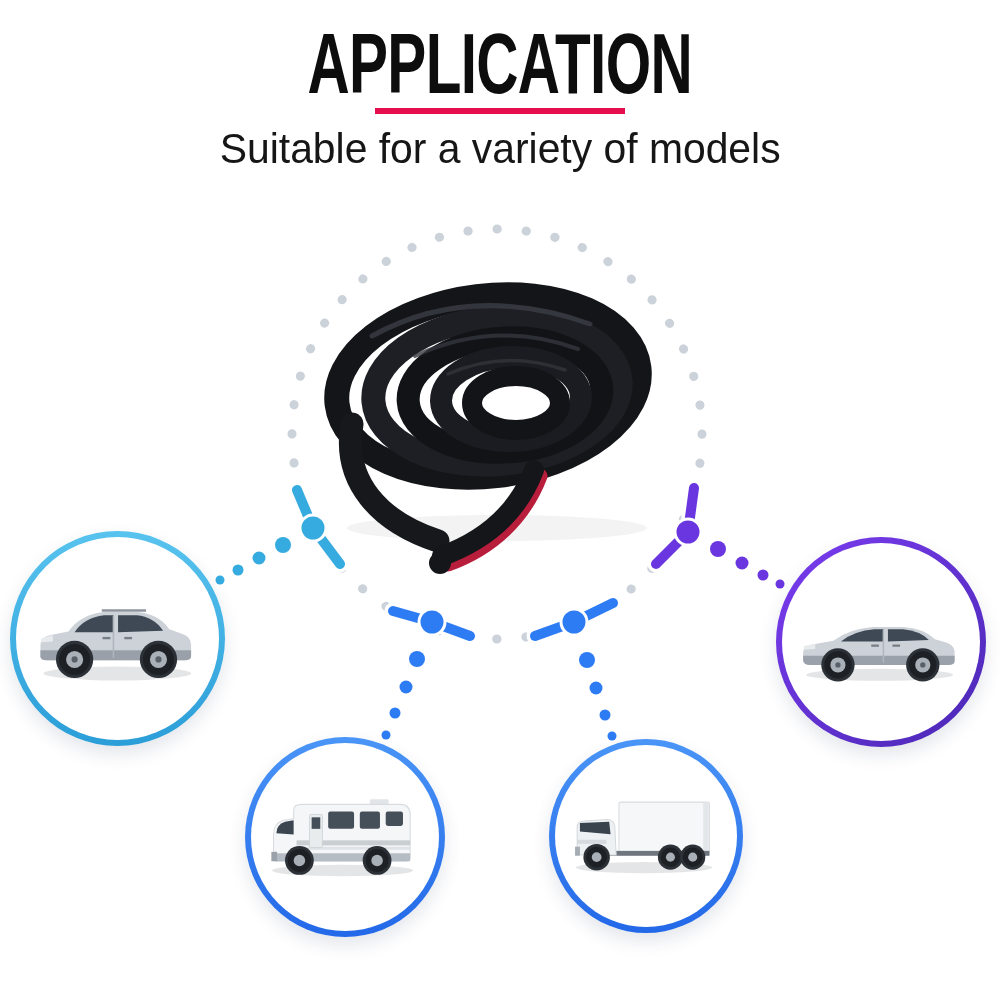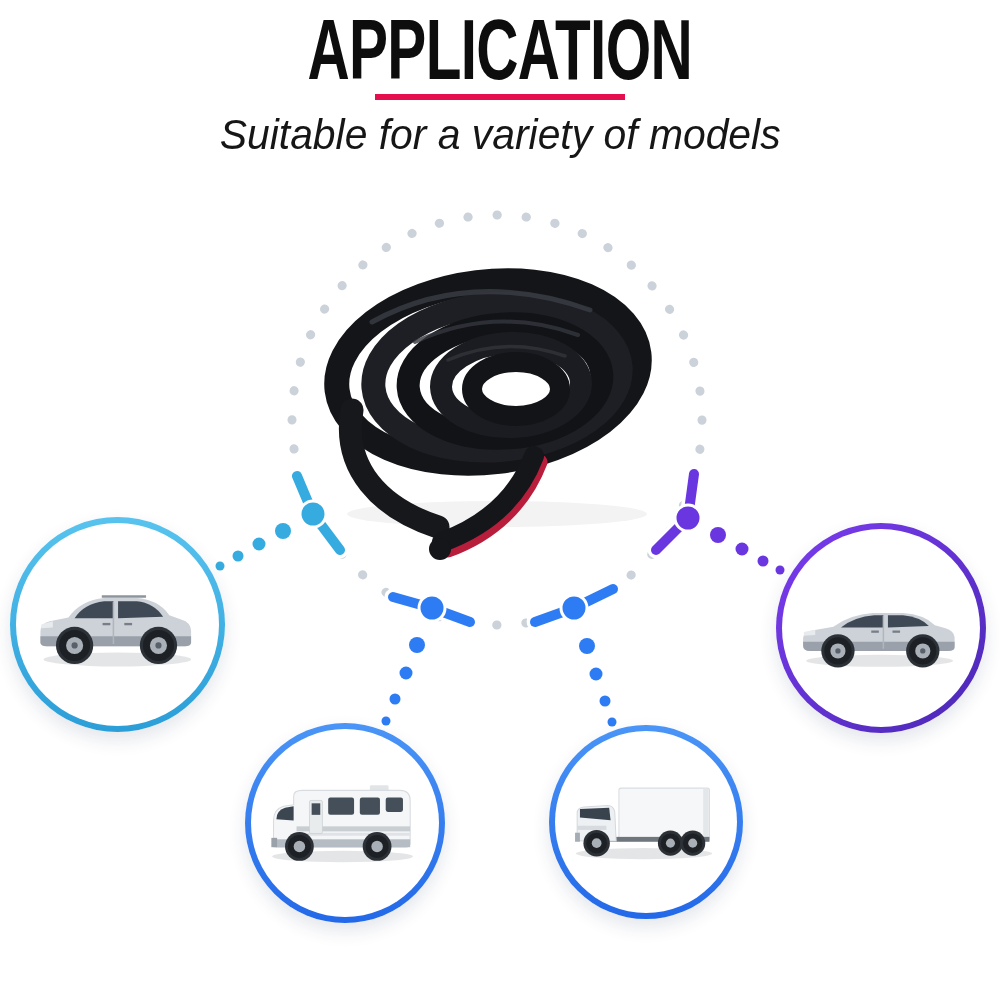--- a/index.html
+++ b/index.html
@@ -1,27 +1,27 @@
 <!DOCTYPE html>
 <html><head>
 <meta charset="utf-8">
 <style>
   html,body{margin:0;padding:0;background:#ffffff;}
   body{width:1000px;height:1000px;position:relative;overflow:hidden;
        font-family:"Liberation Sans", sans-serif;}
-  .canvas{position:absolute;inset:0;}
+  .canvas{position:absolute;inset:0;margin-top:14px;}
   
   .header{position:absolute;top:0;left:0;width:1000px;text-align:center;z-index:5;}
   .title{margin:6px 0 0 0;font-size:86px;line-height:1.0;font-weight:800;color:#0d0d0d;
          letter-spacing:-1px;display:inline-block;transform:scaleX(0.68);transform-origin:center top;
          white-space:nowrap;}
   .underline{width:250px;height:6px;margin:2px auto 0 auto;background:#e50f4e;}
   .subtitle{margin:10px 0 0 0;font-size:43px;font-weight:400;color:#161616;letter-spacing:0px;
             display:inline-block;transform:scaleX(0.95);transform-origin:center top;white-space:nowrap;}
-  .subtitle-row{width:100%;text-align:center;font-style:italic;}
+  .subtitle-row{width:100%;text-align:center;}
   
   .art{position:absolute;top:0;left:0;z-index:1;}
   
   .vring{position:absolute;border-radius:50%;padding:6px;box-sizing:border-box;
          box-shadow:0 8px 18px rgba(30,50,90,.12);z-index:4;}
   .vinner{width:100%;height:100%;border-radius:50%;background:#ffffff;display:flex;
           align-items:center;justify-content:center;overflow:hidden;}
   .vinner svg{width:88%;height:auto;display:block;}
   .vring.suv  {left:10px; top:517px;width:215px;height:215px;background:linear-gradient(180deg,#58c3ee,#2b9ed8);}
   .vring.sedan{left:776px;top:523px;width:210px;height:210px;background:linear-gradient(135deg,#7b3cf0,#4a28b4);}

